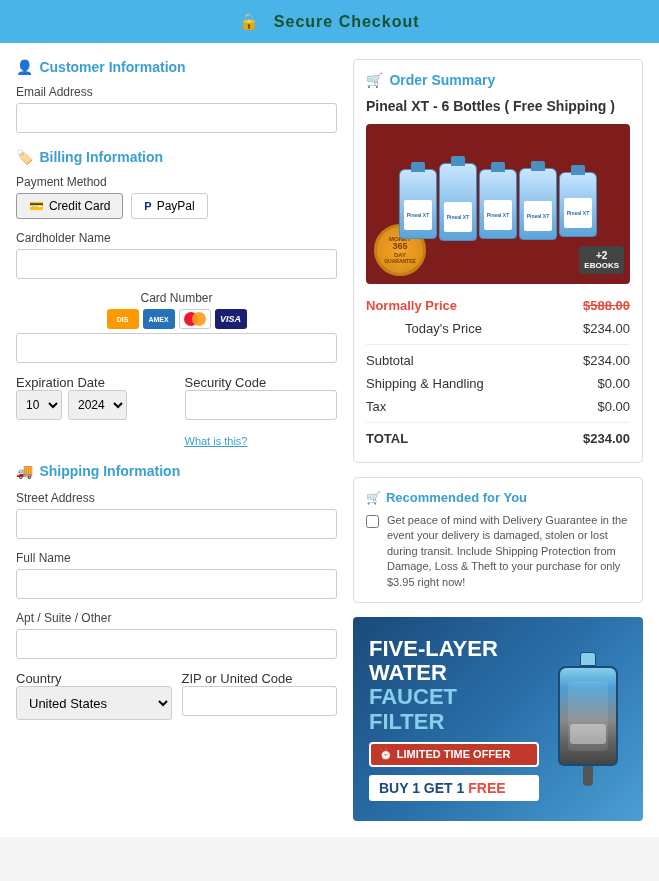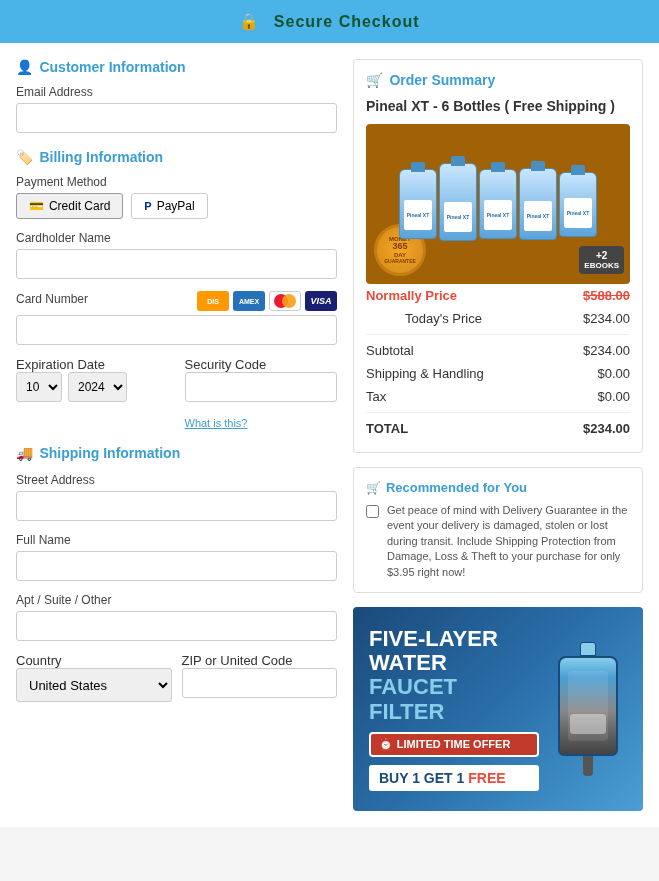--- a/index.html
+++ b/index.html
@@ -107,20 +107,21 @@
 
     .card-discover { background: #f90; color: white; }
     .card-amex { background: #2671b9; color: white; }
     .card-visa { background: #1a1f71; color: white; font-style: italic; }
 
     .card-number-row {
       display: flex;
       align-items: center;
       justify-content: space-between;
       margin-bottom: 4px;
+      flex-direction: column;
     }
 
     .expiry-security-row {
       display: flex;
       gap: 16px;
       margin-bottom: 12px;
     }
 
     .expiry-group { flex: 1; }
     .security-group { flex: 1; }
@@ -178,26 +179,27 @@
     }
 
     .order-product-title {
       font-size: 14px;
       font-weight: bold;
       color: #333;
       margin-bottom: 10px;
     }
 
     .product-image-area {
-      background: #a16207;
+      background: #7f1d1d;
       border-radius: 4px;
       height: 160px;
       display: flex;
       align-items: center;
       justify-content: center;
+      margin-bottom: 10px;
       position: relative;
       overflow: hidden;
     }
 
     .product-bottles {
       display: flex;
       align-items: center;
       justify-content: center;
       gap: 2px;
     }

